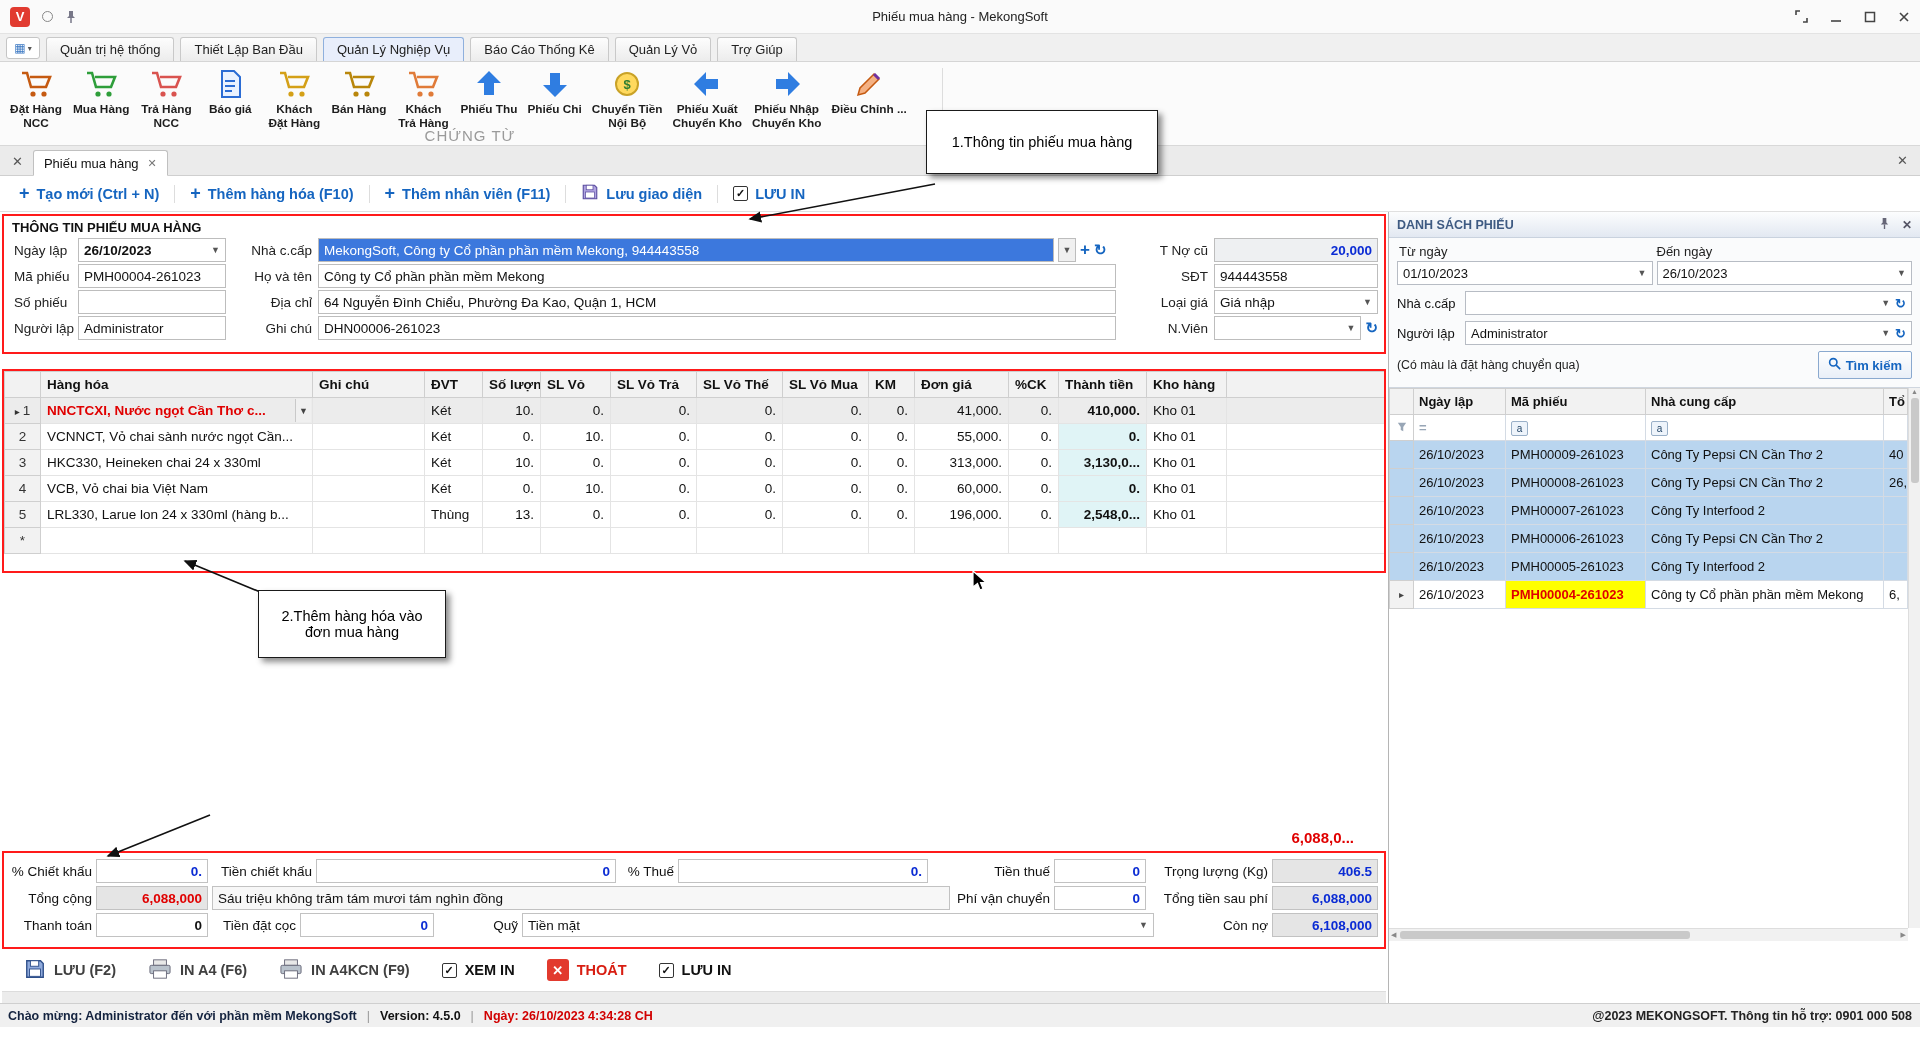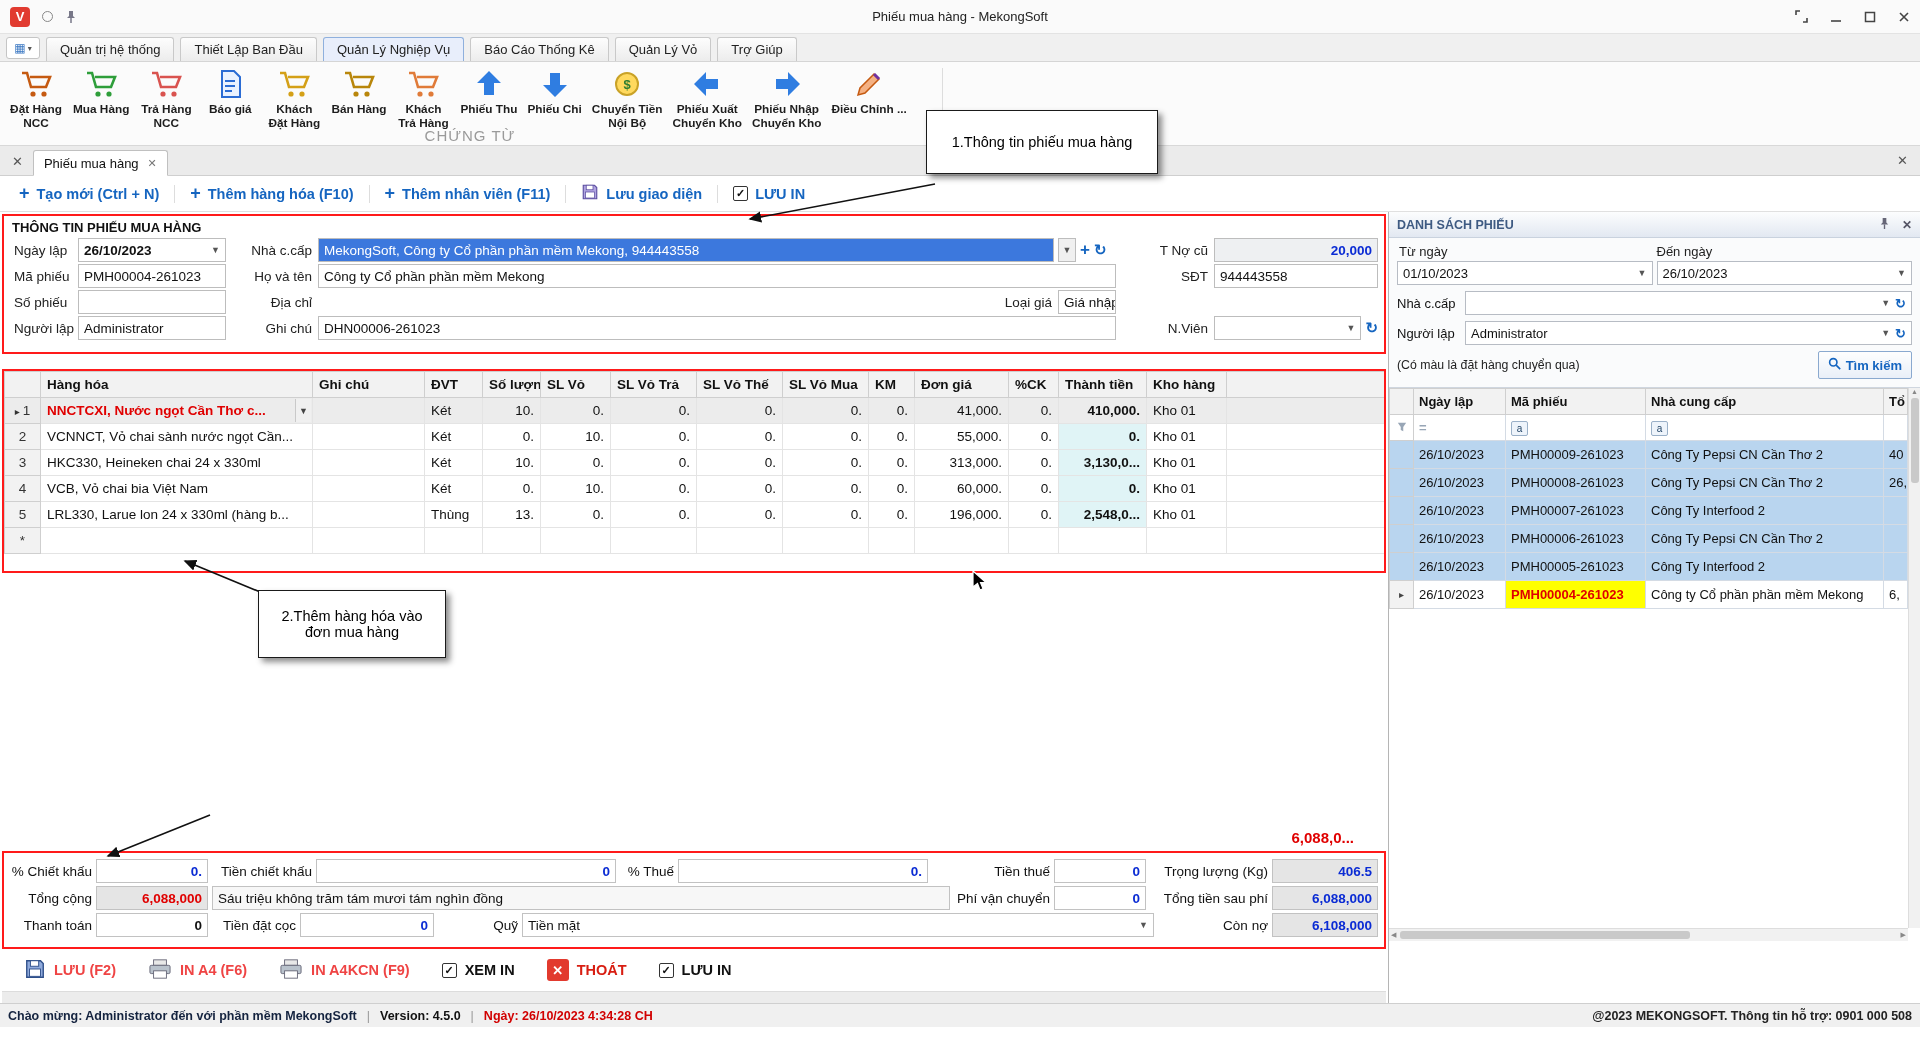--- a/index.html
+++ b/index.html
@@ -75,21 +75,21 @@
 .gtotal{height:22px;text-align:right;padding-right:32px;color:#e00000;font-weight:700;font-size:15px}
 .psec{height:98px;background:#fff;padding:3px 0}
 .p-row{display:flex;align-items:center;gap:4px;margin:3px 6px;font-size:13.5px}
 .p-row .lb2{text-align:right;white-space:nowrap}
 .pf{border:1px solid #c2c2c2;height:24px;display:flex;align-items:center;padding:0 5px;background:#fff;overflow:hidden;white-space:nowrap}
 .pf.numr{justify-content:flex-end}
 .pf.ro{background:#e5e5e5}
 .pf.txt{background:#f7f7f7}
 
 .bbar{height:42px;display:flex;align-items:center;gap:4px;padding-left:8px;background:#fff}
-.bbi{display:flex;align-items:center;gap:8px;padding:0 14px;height:30px;font-weight:700;font-size:14.5px;color:#ef4444}
+.bbi{display:flex;align-items:center;gap:8px;padding:0 14px;height:30px;font-weight:700;font-size:14.5px;color:#404040}
 .bbi.dark{color:#111}
 .bbi.red{color:#d81e12}
 .exitx{width:22px;height:22px;background:#e23a2e;border-radius:3px;color:#fff;display:flex;align-items:center;justify-content:center;font-weight:700;font-size:13px}
 .bstrip{height:12px;background:#ececec;border-top:1px solid #dcdcdc}
 
 .sb{height:24px;background:#f0f0f0;border-top:1px solid #cfcfcf;display:flex;align-items:center;padding:0 8px;font-size:12.5px;font-weight:700}
 .sb .sep{color:#999;margin:0 10px;font-weight:400}
 .sb .welcome{color:#14233f}
 .sb .date{color:#d10000}
 .sb .right{margin-left:auto;color:#222}
@@ -379,20 +379,21 @@
           <div class="fld">PMH00004-261023</div>
           <span class="lb r">Họ và tên</span>
           <div class="fld sp">Công ty Cổ phần phần mềm Mekong</div>
           <span class="lb r">SĐT</span>
           <div class="fld">944443558</div>
         </div>
         <div class="f-row">
           <span class="lb">Số phiếu</span>
           <div class="fld"></div>
           <span class="lb r">Địa chỉ</span>
+          <div class="fld sp">64 Nguyễn Đình Chiểu, Phường Đa Kao, Quận 1, HCM</div>
           <span class="lb r">Loại giá</span>
           <div class="fld combo">
               <span>Giá nhập</span>
               <span class="arr">▼</span>
             </div>
         </div>
         <div class="f-row">
           <span class="lb">Người lập</span>
           <div class="fld">Administrator</div>
           <span class="lb r">Ghi chú</span>

